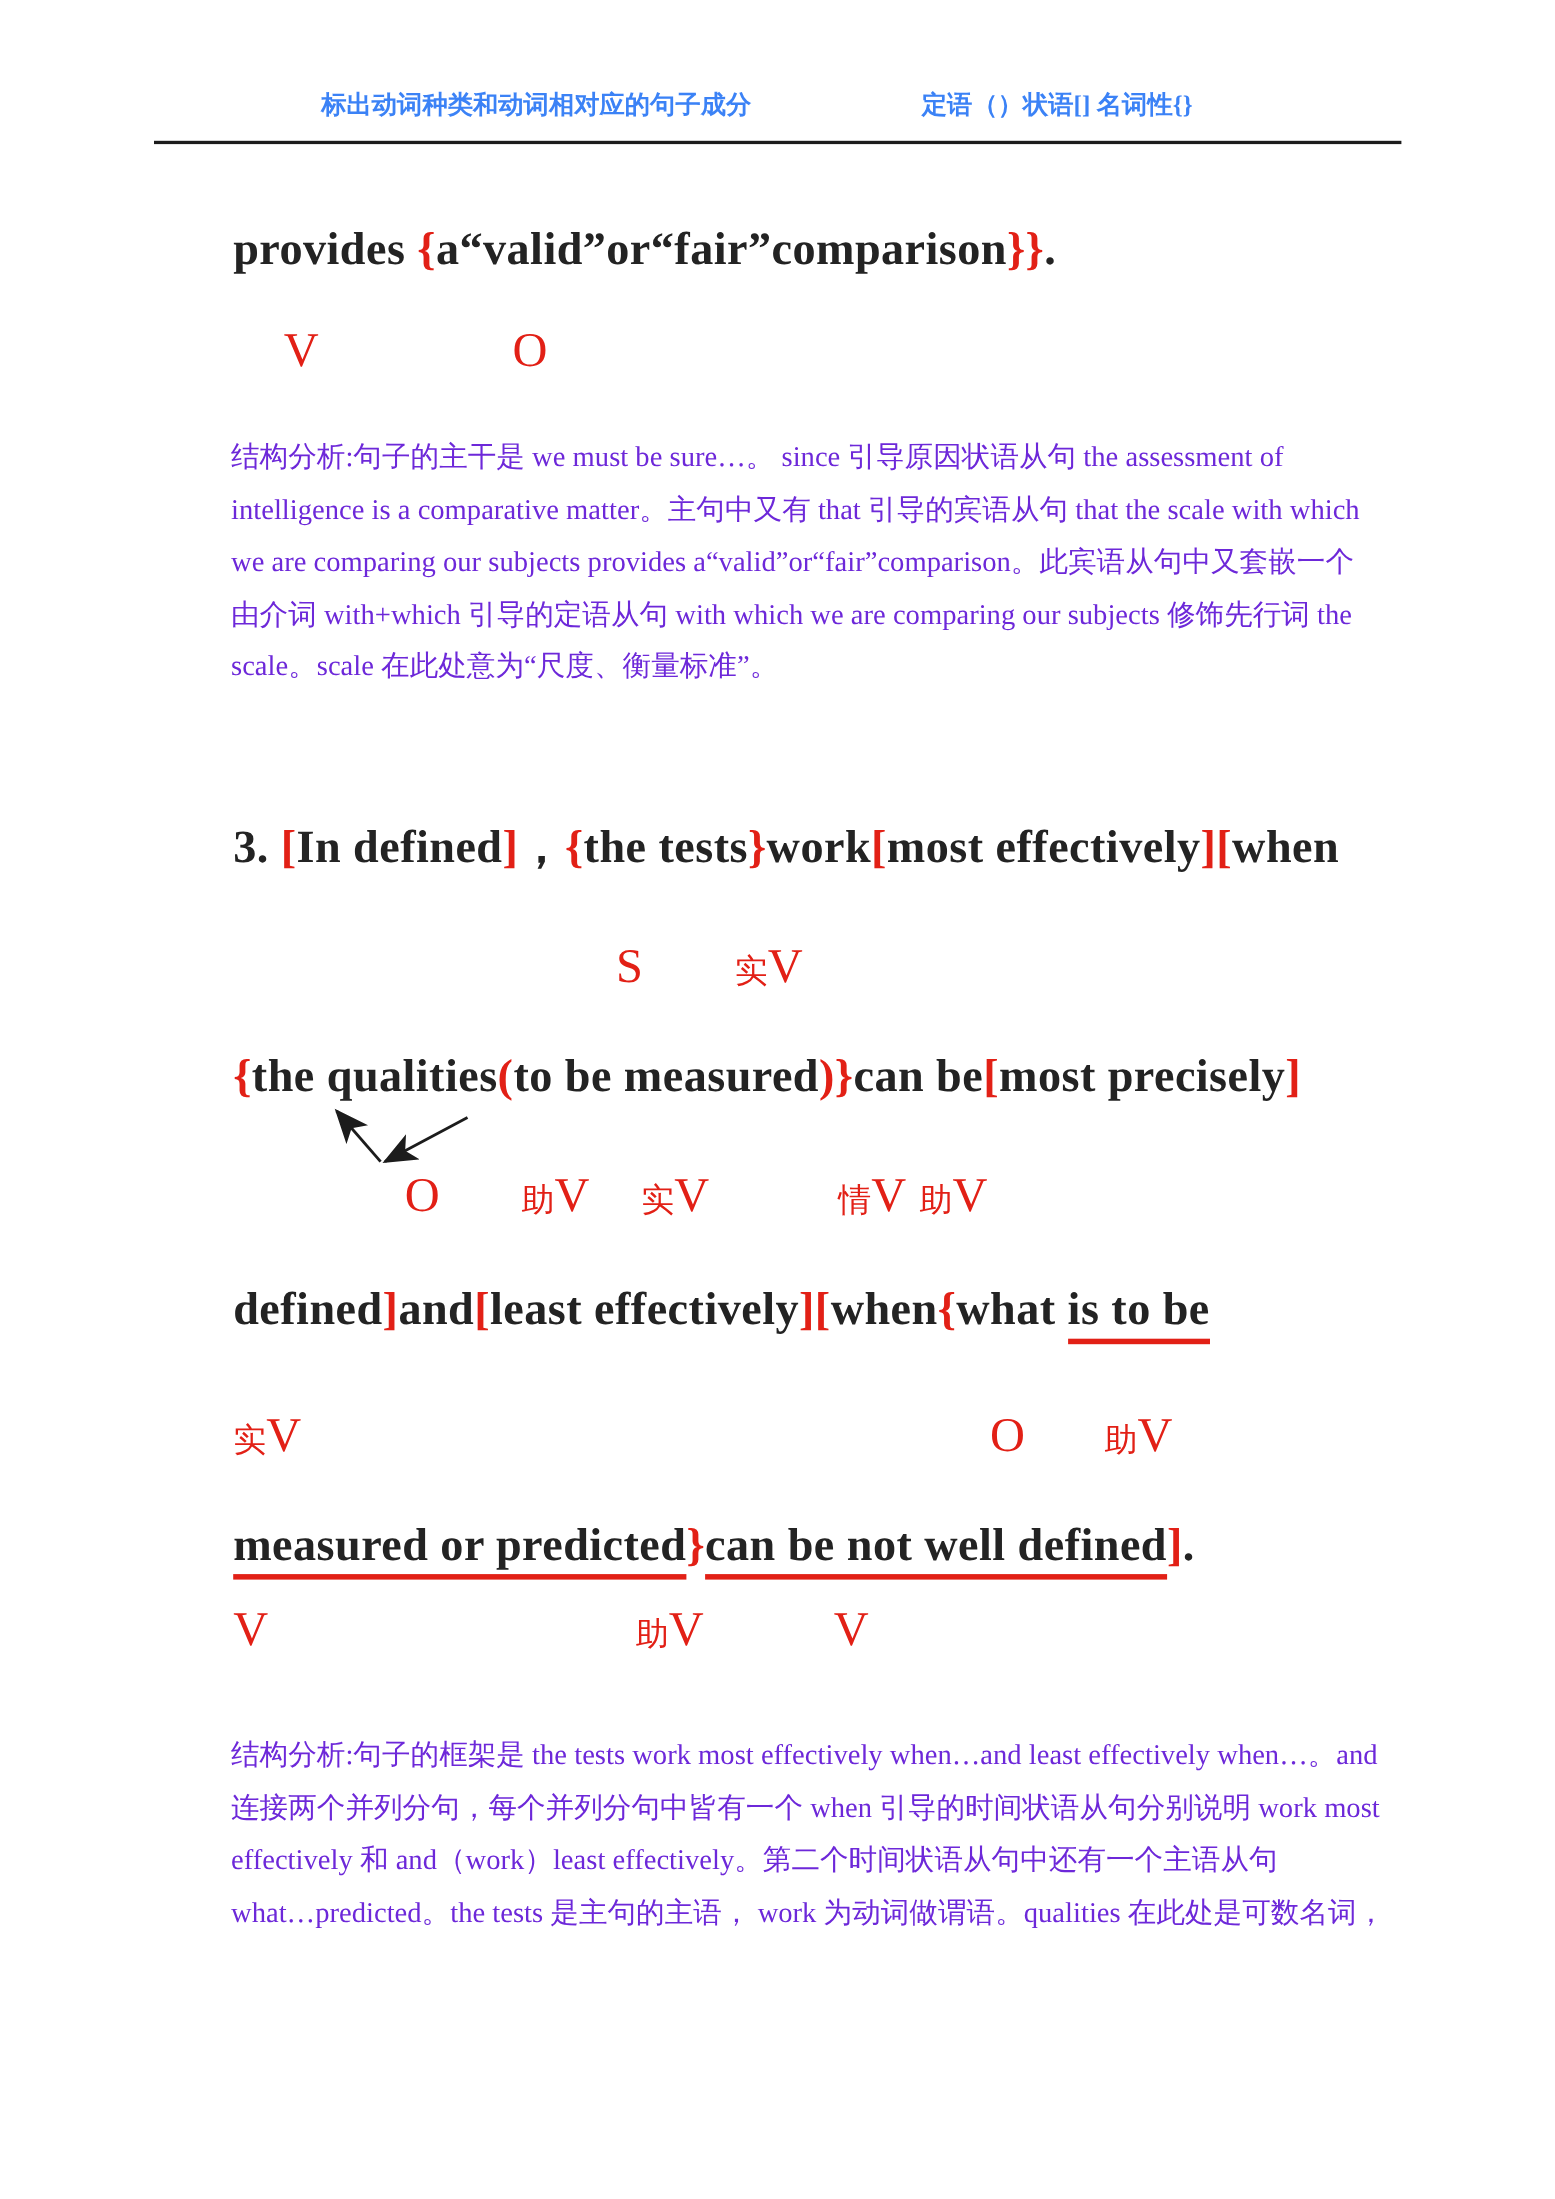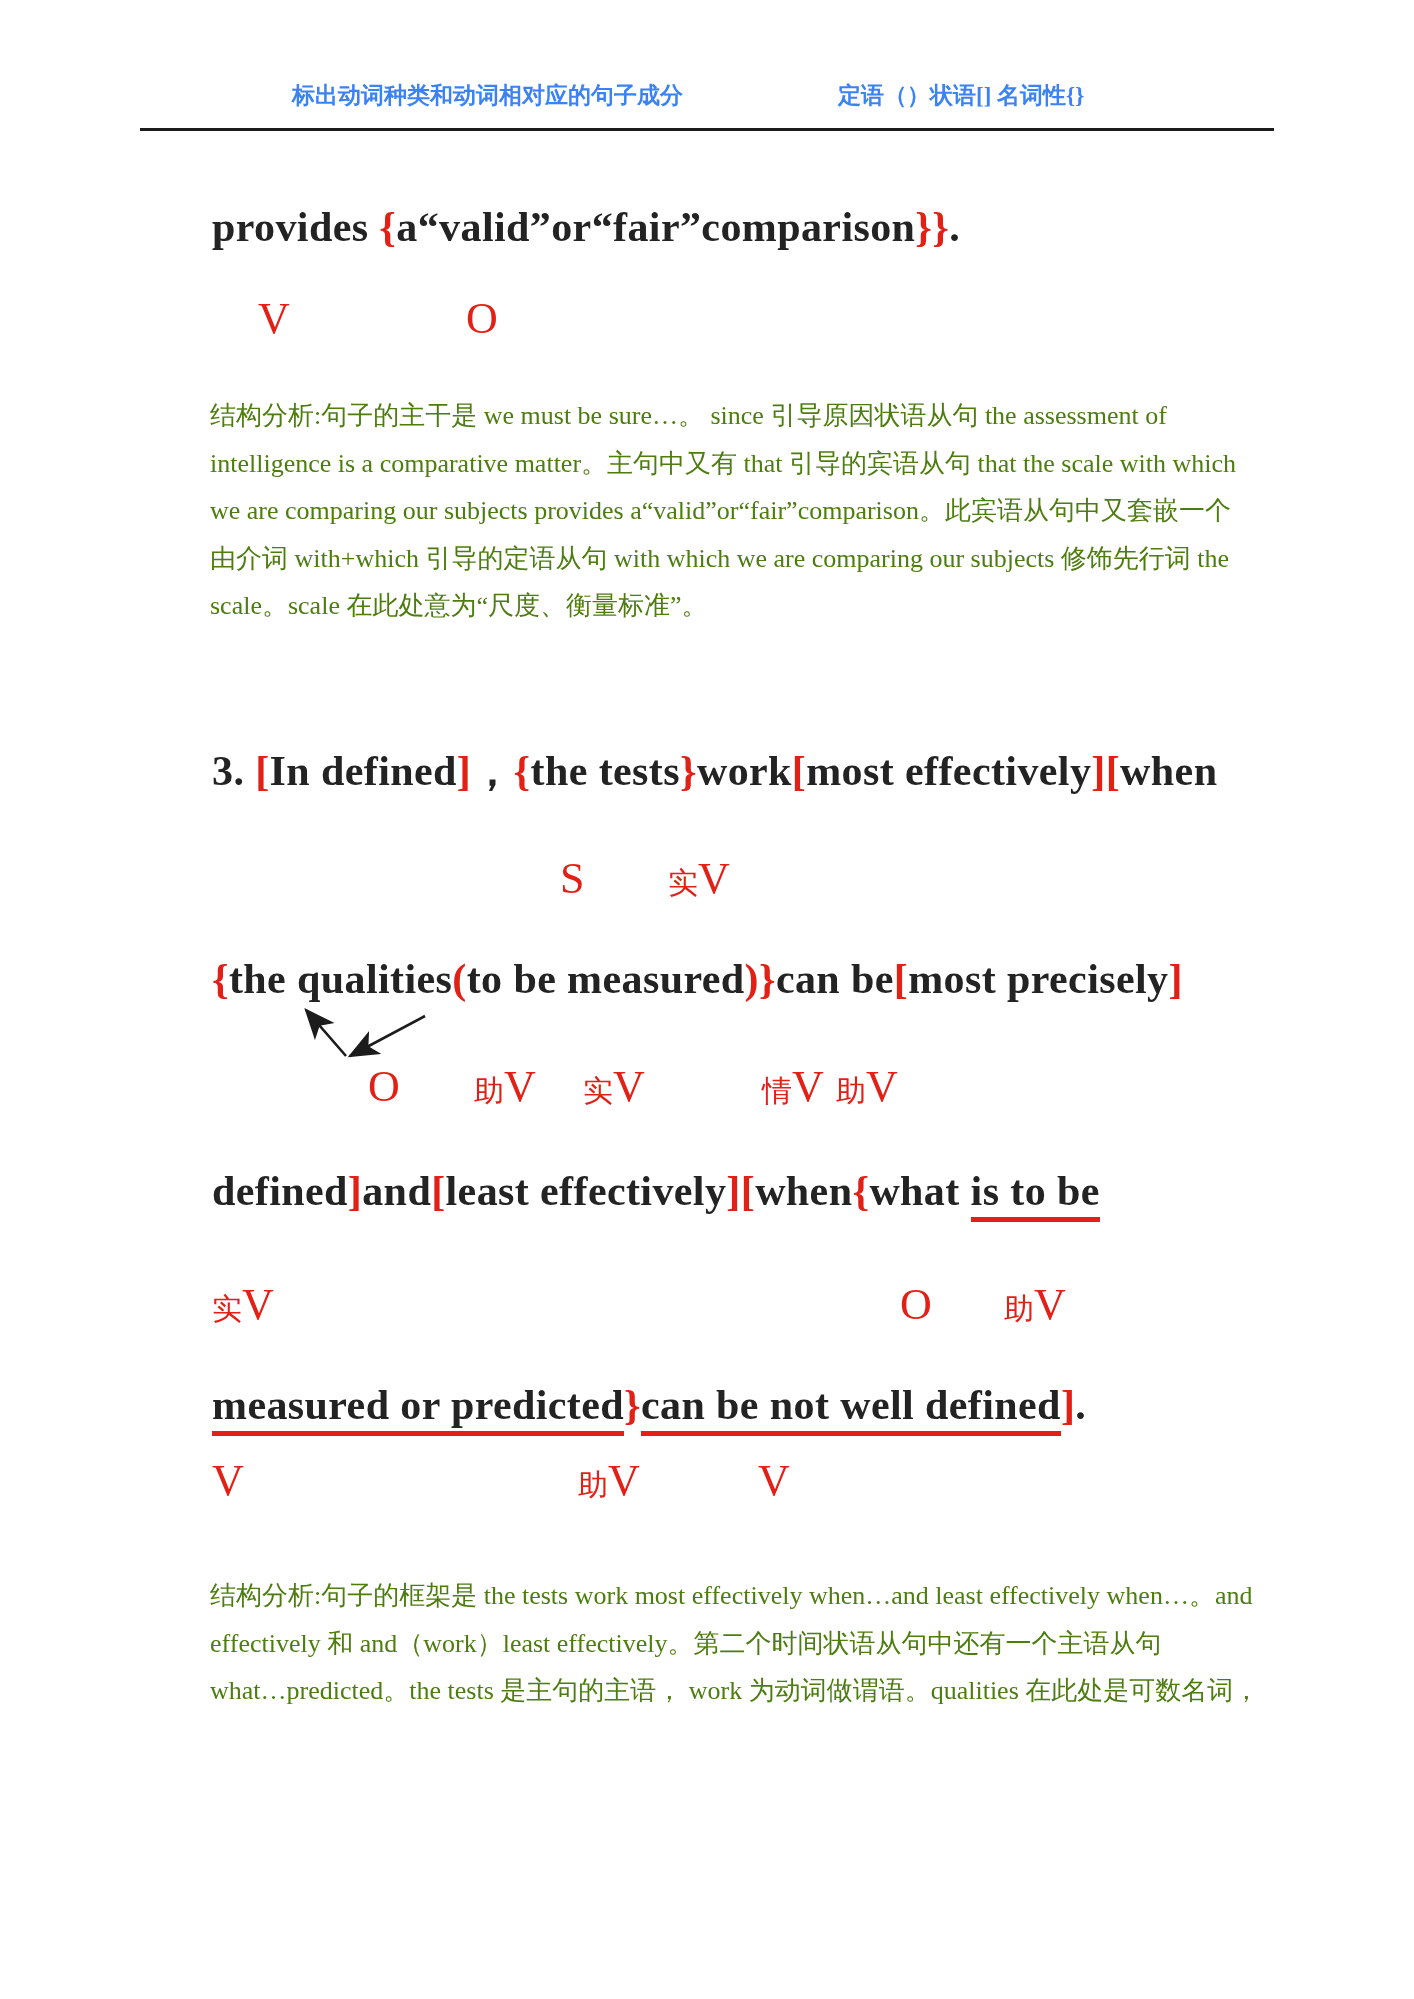--- a/index.html
+++ b/index.html
@@ -10,21 +10,21 @@
     overflow:hidden;
   }
   .abs { position:absolute; }
   .hdr { font-size:23px; font-weight:700; white-space:nowrap; color:#3b82f6; }
   .rule { height:3px; background:#1c1c1c; }
   .big { font-size:42px; font-weight:700; line-height:54px; white-space:nowrap; letter-spacing:0.4px; color:#232323; }
   .red { color:var(--red); }
   .u { border-bottom:5px solid var(--red); padding-bottom:3px; }
   .mk { font-size:44px; line-height:50px; color:var(--red); white-space:nowrap; font-weight:400; }
   .mk .cn { font-size:30px; }
-  .para { font-size:26px; line-height:47.5px; color:#4d7c0f; }
+  .para { font-size:26px; line-height:47.5px; color:#6d28d9; }
   .para > div { white-space:nowrap; }
   .footer { font-size:18px; width:1055px; text-align:center; color:#222222; }
 </style>
 </head>
 <body>
 
 <div class="page">
 
   <div class="abs hdr" style="left:292px; top:80px;">标出动词种类和动词相对应的句子成分</div>
   <div class="abs hdr" style="left:838px; top:80px;">定语（）状语[] 名词性{}</div>
@@ -83,18 +83,19 @@
   <div class="abs big" style="left:212px; top:1378px;">
     <span class="u">measured or predicted</span><span class="red">}</span><span class="u">can be not well defined</span><span class="red">]</span><span>.</span>
   </div>
 
   <div class="abs mk" style="left:212px; top:1456px;">V</div>
   <div class="abs mk" style="left:578px; top:1456px;"><span class="cn">助</span><span>V</span></div>
   <div class="abs mk" style="left:758px; top:1456px;">V</div>
 
   <div class="abs para" style="left:210px; top:1572px; width:1070px;">
     <div>结构分析:句子的框架是 the tests work most effectively when…and least effectively when…。and</div>
+    <div>连接两个并列分句，每个并列分句中皆有一个 when 引导的时间状语从句分别说明 work most</div>
     <div>effectively 和 and（work）least effectively。第二个时间状语从句中还有一个主语从句</div>
     <div>what…predicted。the tests 是主句的主语， work 为动词做谓语。qualities 在此处是可数名词，</div>
   </div>
 
 
 </div>
 
 </body></html>

